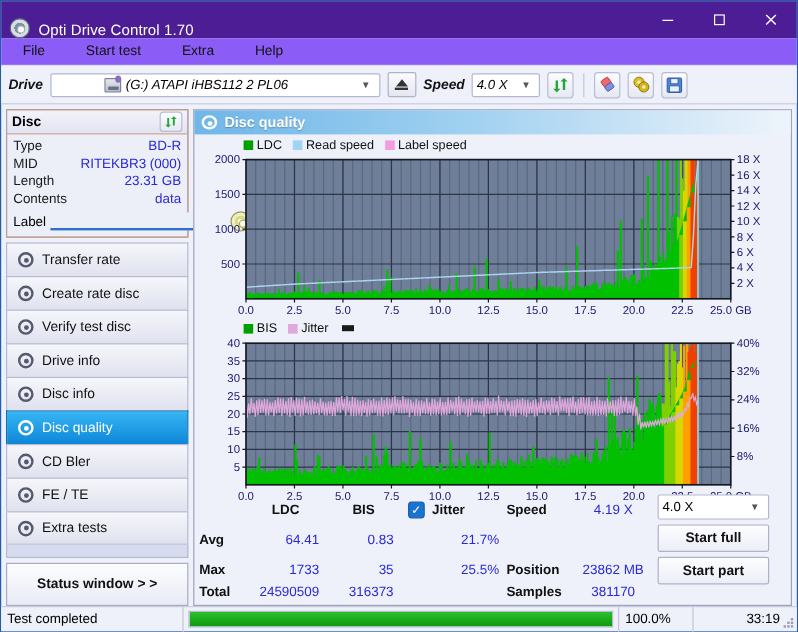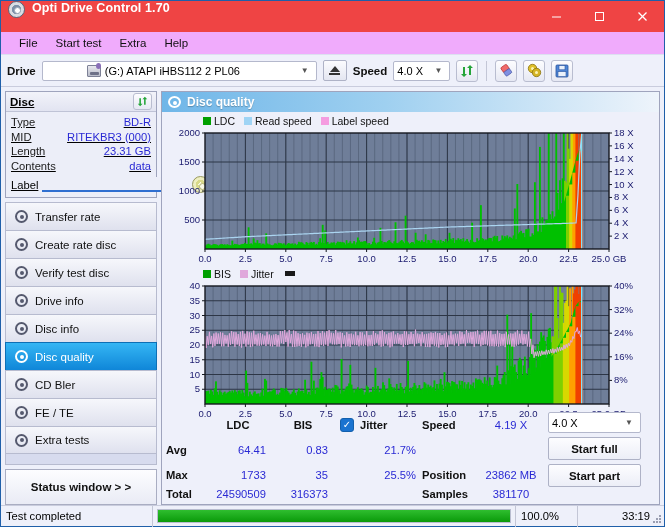--- a/index.html
+++ b/index.html
@@ -11,49 +11,50 @@
   }
   .window {
     width:665px; height:527px;
     border:1px solid #1f5fa9;
     background:#eef0fa;
     display:flex; flex-direction:column;
     position:relative;
   }
   
   .titlebar {
-    height:31px; background:#ef4444; flex:0 0 31px;
-    display:flex; align-items:flex-start; color:#fff;font-weight:bold;
+    height:31px; background:#4c1d95; flex:0 0 31px;
+    display:flex; align-items:flex-end; color:#fff;
   }
   .title-icon {
     width:17px;height:17px;margin-left:7px;margin-right:7px;
     border-radius:50%;
     background:radial-gradient(circle at 50% 50%, #f3f3f3 0 18%, #7b8fa8 19% 42%, #d9dde3 43% 72%, #8fa0b5 73% 100%);
     border:1px solid #5a6a7d;
     position:relative;
   }
   .title-icon::after{
     content:"";position:absolute;left:5px;top:5px;width:5px;height:5px;border-radius:50%;
     background:#fff;border:1px solid #9aa7b6;
   }
   .title-text{ font-size:12.5px; letter-spacing:.1px;}
   .title-btns{margin-left:auto;display:flex;height:31px;}
   .tb-btn{width:43px;height:31px;display:flex;align-items:center;justify-content:center;font-size:13px;color:#fff;}
   .tb-btn.close-b{font-size:15px;}
   .tb-btn svg{display:block;}
   
   .menubar{
-    height:23px;flex:0 0 23px;background:#f0abfc;display:flex;align-items:center;
-    padding-left:9px;gap:0;border-bottom:1px solid #dcdff0;
+    height:23px;flex:0 0 23px;background:#8b5cf6;display:flex;align-items:center;
+    padding-left:9px;gap:16px;border-bottom:1px solid #dcdff0;
   }
   .menu-item{padding:2px 9px;font-size:11.5px;color:#111;}
   
   .toolbar{
     height:32px;flex:0 0 32px;background:#eef0fa;display:flex;align-items:center;padding:0 6px;gap:6px;
     border-bottom:1px solid #c9ccdd;
+    font-style:italic;
   }
   .tb-label{font-weight:bold;font-size:11.5px;color:#111;}
   .combo{
     height:20px;background:#fff;border:1px solid #b4b8cc;border-radius:2px;
     display:flex;align-items:center;padding:0 3px;font-size:11px;position:relative;
   }
   .combo .chev{margin-left:auto;padding:0 4px;color:#555;font-size:8px;}
   #drive-combo{width:275px;padding-left:44px;}
   #speed-combo{width:57px;}
   .drive-ico{
@@ -70,21 +71,21 @@
   .eject-tri{width:0;height:0;border-left:5px solid transparent;border-right:5px solid transparent;border-bottom:6px solid #333;}
   .eject-bar{width:11px;height:2px;background:#333;margin-top:1.5px;}
   .tb-sep{width:1px;height:20px;background:#c3c6d6;margin:0 2px;}
   .icon-btn{
     width:22px;height:22px;border:1px solid #b9bdd0;background:linear-gradient(#fdfdff,#e6e8f3);
     border-radius:3px;display:flex;align-items:center;justify-content:center;
   }
   
   .body{flex:1 1 auto;display:flex;padding:4px 4px 0 4px;gap:4px;min-height:0;}
   .sidebar{width:152px;flex:0 0 152px;display:flex;flex-direction:column;gap:0;}
-  .panel-box{border:1px solid #9fa4bd;background:#f97316;text-decoration:underline;}
+  .panel-box{border:1px solid #9fa4bd;background:#f97316;}
   .disc-head{
     height:20px;display:flex;align-items:center;padding:0 4px;
     background:linear-gradient(#f2f3fa,#e2e4f1);border-bottom:1px solid #bfc3d6;
   }
   .disc-head b{font-size:11.5px;}
   .disc-head .icon-btn{margin-left:auto;width:19px;height:17px;}
   .disc-rows{padding:3px 5px 4px 5px;background:#eceef8;}
   .drow{display:flex;justify-content:space-between;line-height:14.5px;font-size:11.2px;}
   .drow .k{color:#1a1a1a;}
   .drow .v{color:#2a2ad4;}

